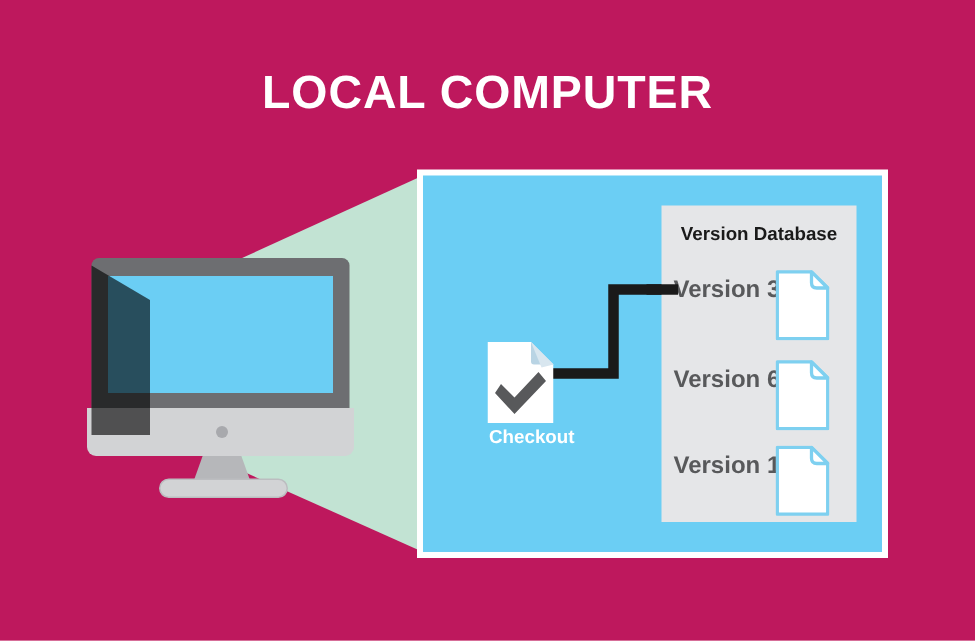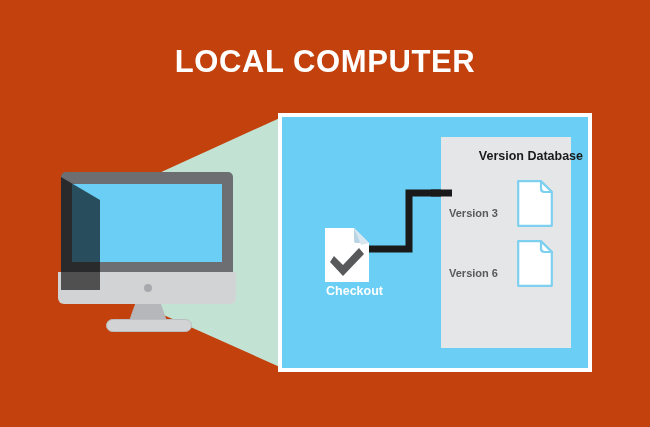--- a/index.html
+++ b/index.html
@@ -9,21 +9,21 @@
   body {
     width: 650px;
     height: 427px;
     overflow: hidden;
     font-family: "Liberation Sans", sans-serif;
   }
   #stage {
     position: relative;
     width: 650px;
     height: 427px;
-    background: #c2410c;
+    background: #be185d;
     overflow: hidden;
   }
 
   
   #page-title {
     position: absolute;
     left: 0;
     top: 44px;
     width: 650px;
     text-align: center;
@@ -134,38 +134,37 @@
     top: 20px;
     width: 130px;
     height: 211px;
     background: #e5e6e8;
   }
   #version-db-title {
     position: absolute;
     left: 0;
     top: 12px;
     width: 130px;
-    text-align: right;
+    text-align: center;
     font-size: 12.5px;
     font-weight: bold;
     color: #1a1a1a;
     white-space: nowrap;
-    margin-left: 12px;
   }
   .version-row {
     position: absolute;
     left: 0;
     width: 130px;
     height: 56px;
   }
   .version-label {
     position: absolute;
     left: 8px;
-    top: 32px;
-    font-size: 11px;
+    top: 10px;
+    font-size: 16px;
     font-weight: bold;
     color: #58595b;
     white-space: nowrap;
     text-align: right;
   }
   .version-doc {
     position: absolute;
     left: 76px;
     top: 5px;
     width: 36px;
@@ -262,20 +261,27 @@
         </div>
 
         <div class="version-row" style="top:98px">
           <div class="version-label">Version 6</div>
           <svg class="version-doc" viewBox="0 0 36 47">
             <path d="M 1.2 1.2 L 24 1.2 L 34.8 12 L 34.8 45.8 L 1.2 45.8 Z" fill="#ffffff" stroke="#7ed0f0" stroke-width="2.2" stroke-linejoin="round"></path>
             <path d="M 24 1.2 L 34.8 12 L 27.5 12 Q 24 12 24 8.5 Z" fill="#ffffff" stroke="#7ed0f0" stroke-width="2.2" stroke-linejoin="round"></path>
           </svg>
         </div>
 
+        <div class="version-row" style="top:155px">
+          <div class="version-label">Version 1</div>
+          <svg class="version-doc" viewBox="0 0 36 47">
+            <path d="M 1.2 1.2 L 24 1.2 L 34.8 12 L 34.8 45.8 L 1.2 45.8 Z" fill="#ffffff" stroke="#7ed0f0" stroke-width="2.2" stroke-linejoin="round"></path>
+            <path d="M 24 1.2 L 34.8 12 L 27.5 12 Q 24 12 24 8.5 Z" fill="#ffffff" stroke="#7ed0f0" stroke-width="2.2" stroke-linejoin="round"></path>
+          </svg>
+        </div>
 
       </div>
     </div>
   </div>
 
   <svg style="position:absolute;left:0;top:0;width:650px;height:427px;pointer-events:none" viewBox="0 0 650 427">
     <path d="M 431 193 L 452 193" stroke="#1a1a1a" stroke-width="7" fill="none"></path>
   </svg>
 
 </div>

